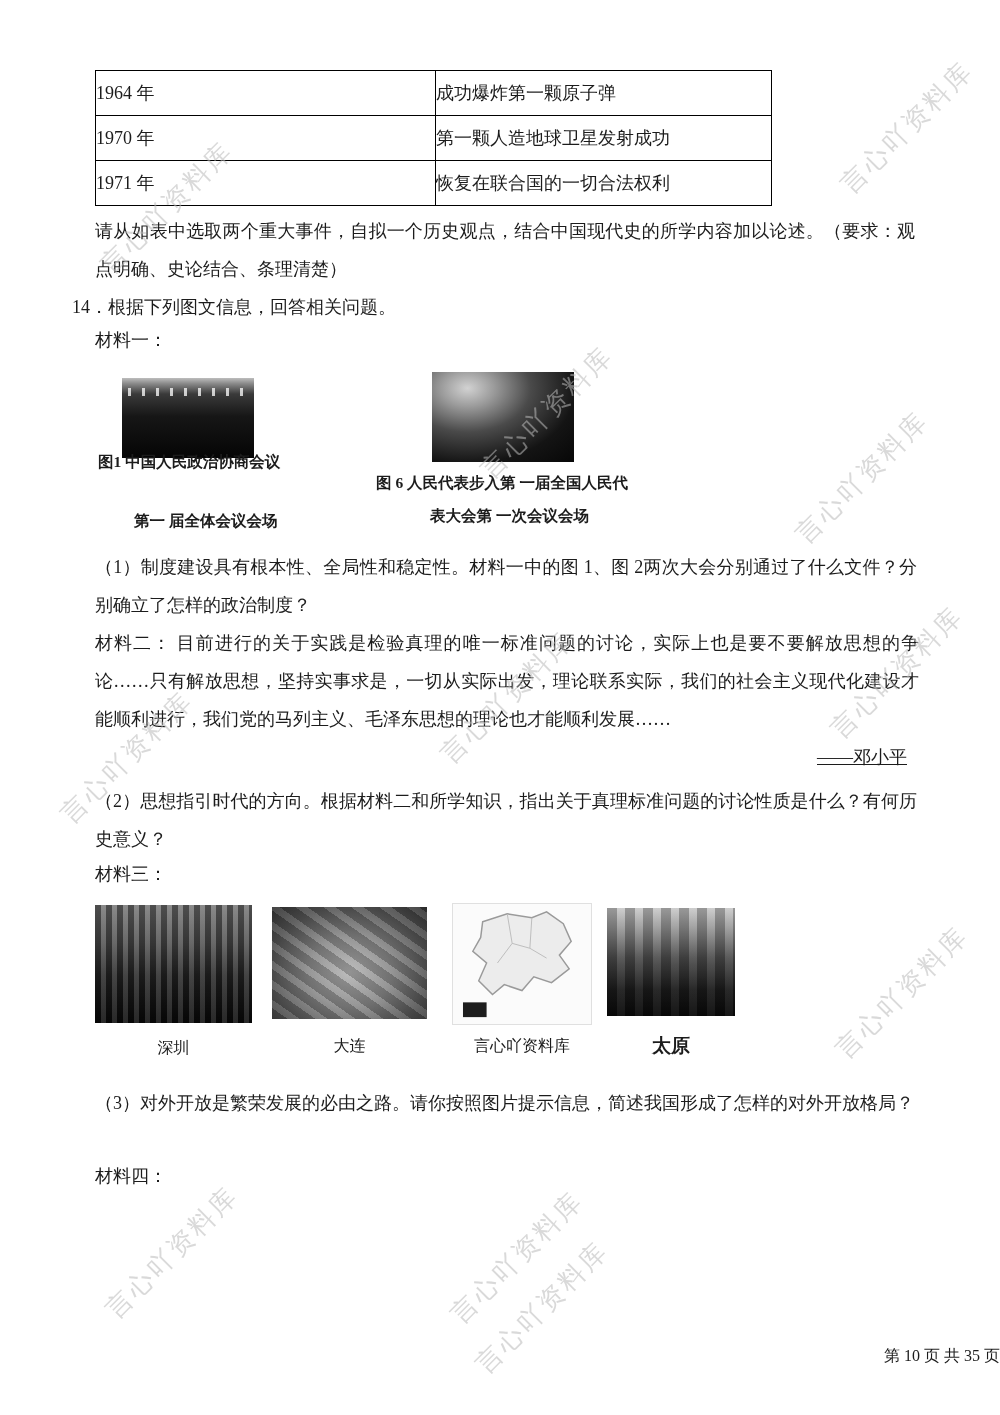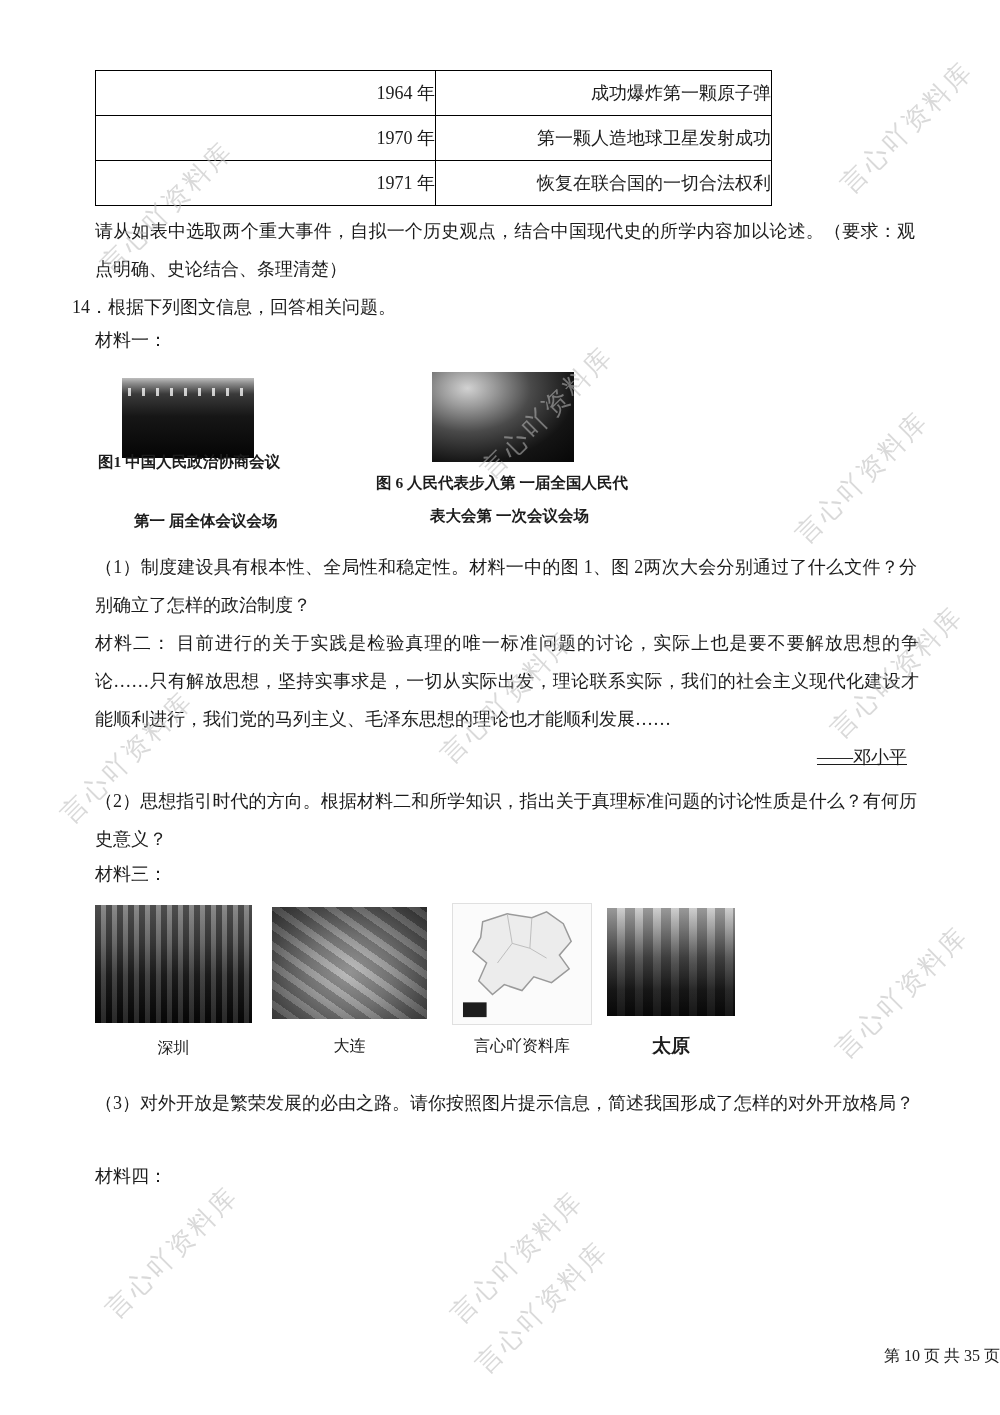--- a/index.html
+++ b/index.html
@@ -6,21 +6,21 @@
   html,body { background:#ffffff; }
   body { font-family:"Liberation Serif","DejaVu Serif",serif; color:#1c1c1c; }
   .page { position:relative; width:1000px; height:1415px; background:#fff; overflow:hidden; margin:0 auto; }
 
   
   .wm { position:absolute; color:rgba(186,186,186,0.55); font-size:26px; letter-spacing:3px;
         white-space:nowrap; transform:rotate(-45deg); transform-origin:center; pointer-events:none; z-index:5; }
 
   
   .events-table { position:absolute; left:95px; top:70px; border-collapse:collapse; z-index:2; }
-  .events-table td { border:1.6px solid #000; height:45px; text-align:right; vertical-align:middle;
+  .events-table td { border:1.6px solid #000; height:45px; text-align:left; vertical-align:middle;
                      font-size:18px; }
   .events-table td.col-year  { width:340px; }
   .events-table td.col-event { width:336px; }
 
   
   .para { position:absolute; font-size:18px; line-height:38px; text-align:justify; z-index:2; }
   .label { position:absolute; font-size:18px; z-index:2; }
 
   
   .photo { position:absolute; z-index:2; }

